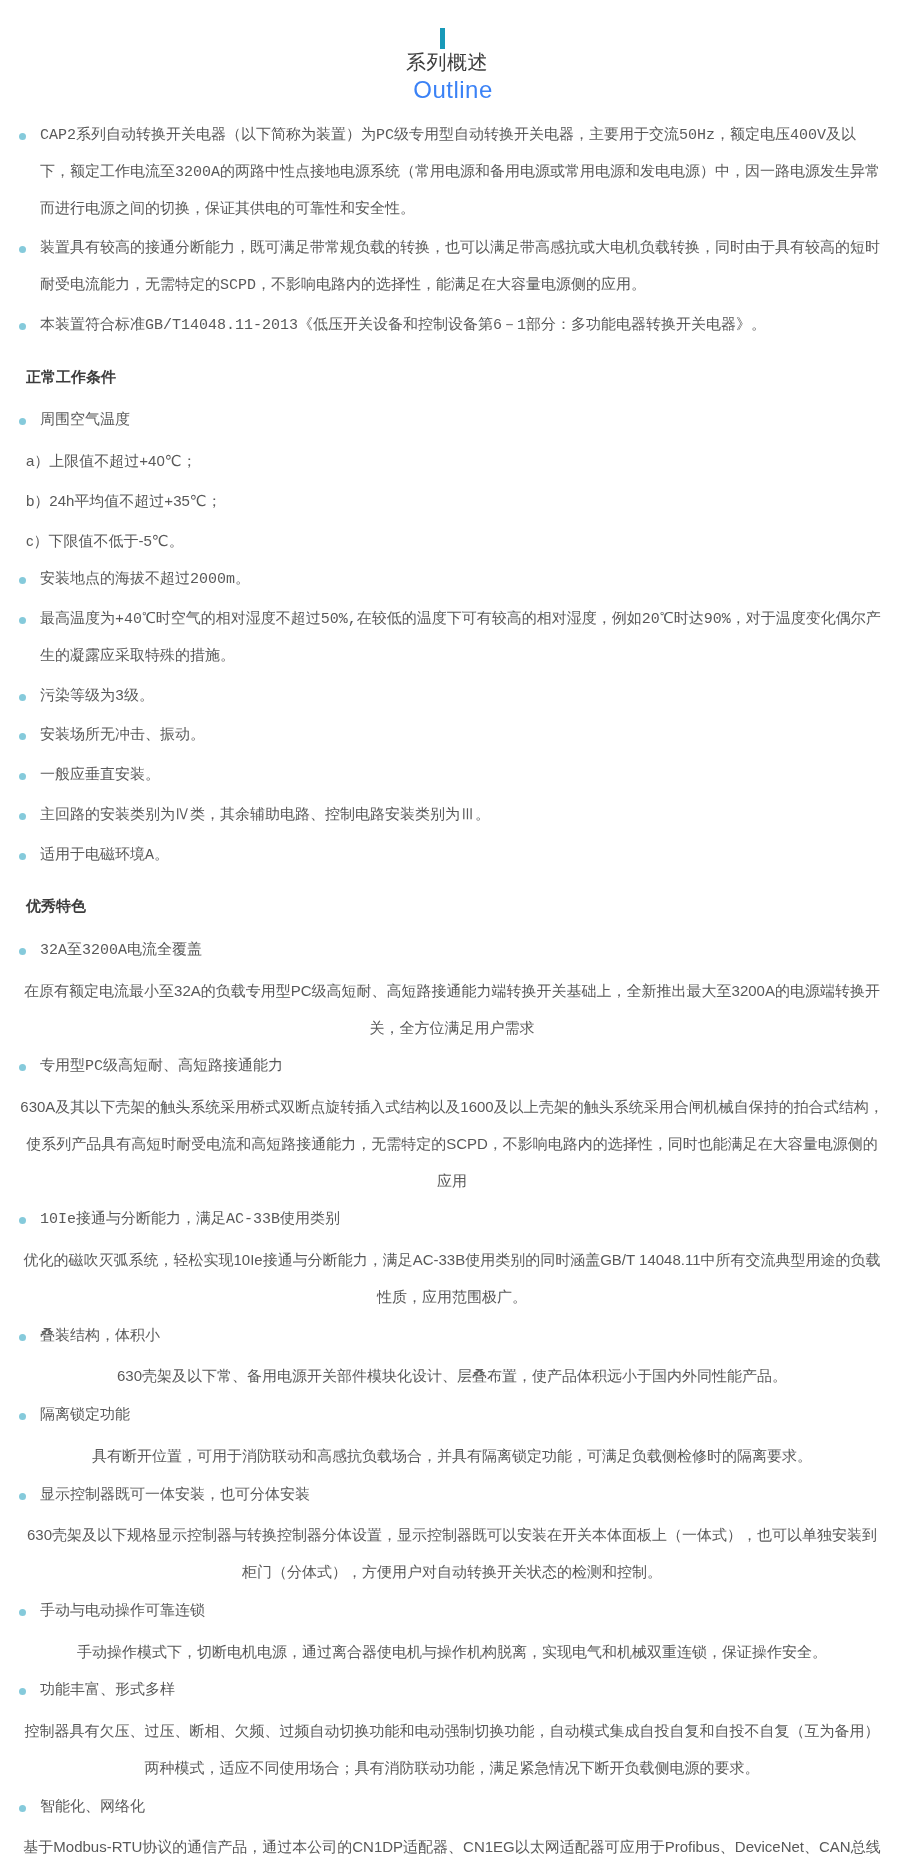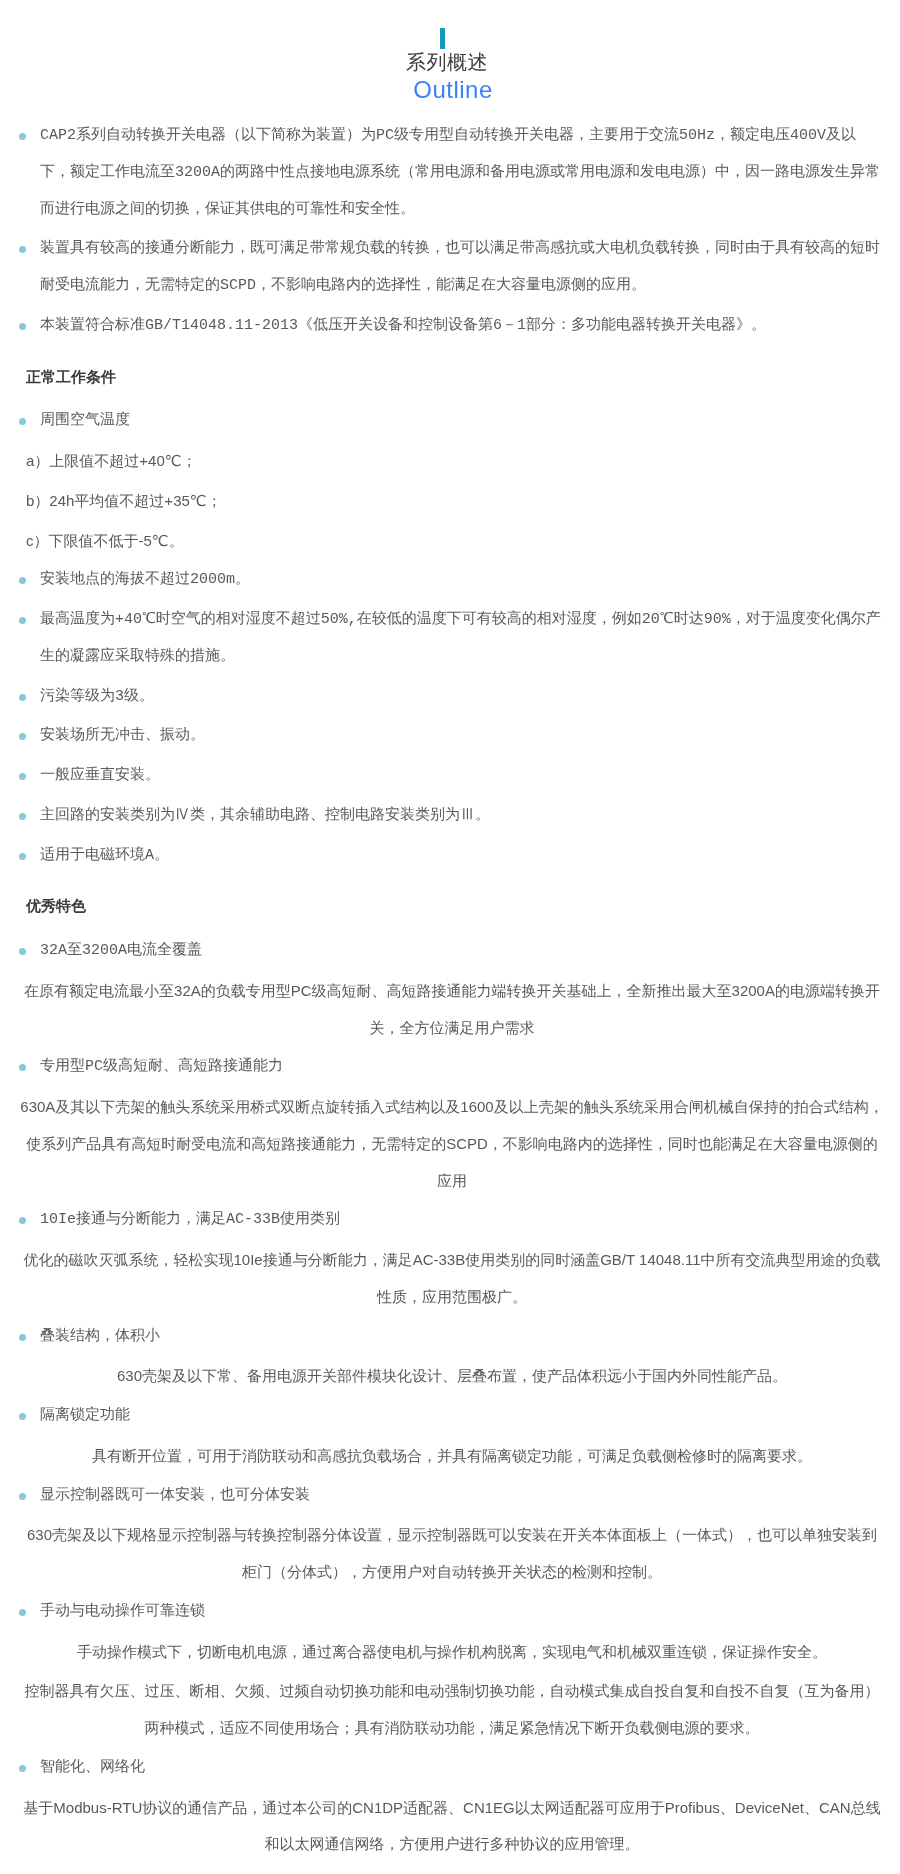--- a/index.html
+++ b/index.html
@@ -111,18 +111,19 @@
       <div class="block bullet"><span class="dot"></span><span>10Ie接通与分断能力，满足AC-33B使用类别</span></div>
       <div class="block para"><span>优化的磁吹灭弧系统，轻松实现10Ie接通与分断能力，满足AC-33B使用类别的同时涵盖GB/T 14048.11中所有交流典型用途的负载性质，应用范围极广。</span></div>
       <div class="block bullet"><span class="dot"></span><span>叠装结构，体积小</span></div>
       <div class="block para"><span>630壳架及以下常、备用电源开关部件模块化设计、层叠布置，使产品体积远小于国内外同性能产品。</span></div>
       <div class="block bullet"><span class="dot"></span><span>隔离锁定功能</span></div>
       <div class="block para"><span>具有断开位置，可用于消防联动和高感抗负载场合，并具有隔离锁定功能，可满足负载侧检修时的隔离要求。</span></div>
       <div class="block bullet"><span class="dot"></span><span>显示控制器既可一体安装，也可分体安装</span></div>
       <div class="block para"><span>630壳架及以下规格显示控制器与转换控制器分体设置，显示控制器既可以安装在开关本体面板上（一体式），也可以单独安装到柜门（分体式），方便用户对自动转换开关状态的检测和控制。</span></div>
       <div class="block bullet"><span class="dot"></span><span>手动与电动操作可靠连锁</span></div>
       <div class="block para"><span>手动操作模式下，切断电机电源，通过离合器使电机与操作机构脱离，实现电气和机械双重连锁，保证操作安全。</span></div>
+      <div class="block bullet"><span class="dot"></span><span>功能丰富、形式多样</span></div>
       <div class="block para"><span>控制器具有欠压、过压、断相、欠频、过频自动切换功能和电动强制切换功能，自动模式集成自投自复和自投不自复（互为备用）两种模式，适应不同使用场合；具有消防联动功能，满足紧急情况下断开负载侧电源的要求。</span></div>
       <div class="block bullet"><span class="dot"></span><span>智能化、网络化</span></div>
       <div class="block para"><span>基于Modbus-RTU协议的通信产品，通过本公司的CN1DP适配器、CN1EG以太网适配器可应用于Profibus、DeviceNet、CAN总线和以太网通信网络，方便用户进行多种协议的应用管理。</span></div>
     </div>
 
 </div>
 
 </body></html>

